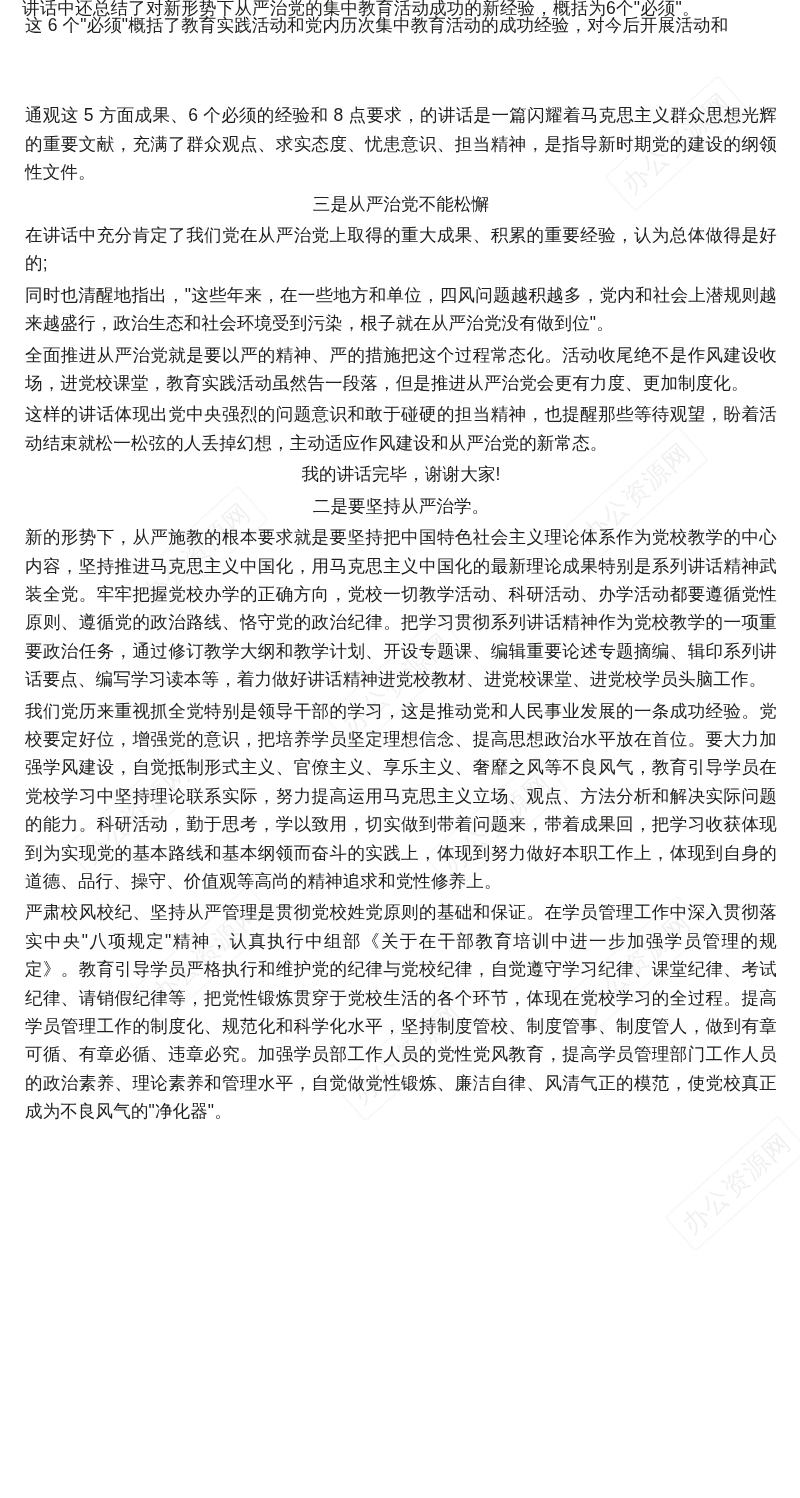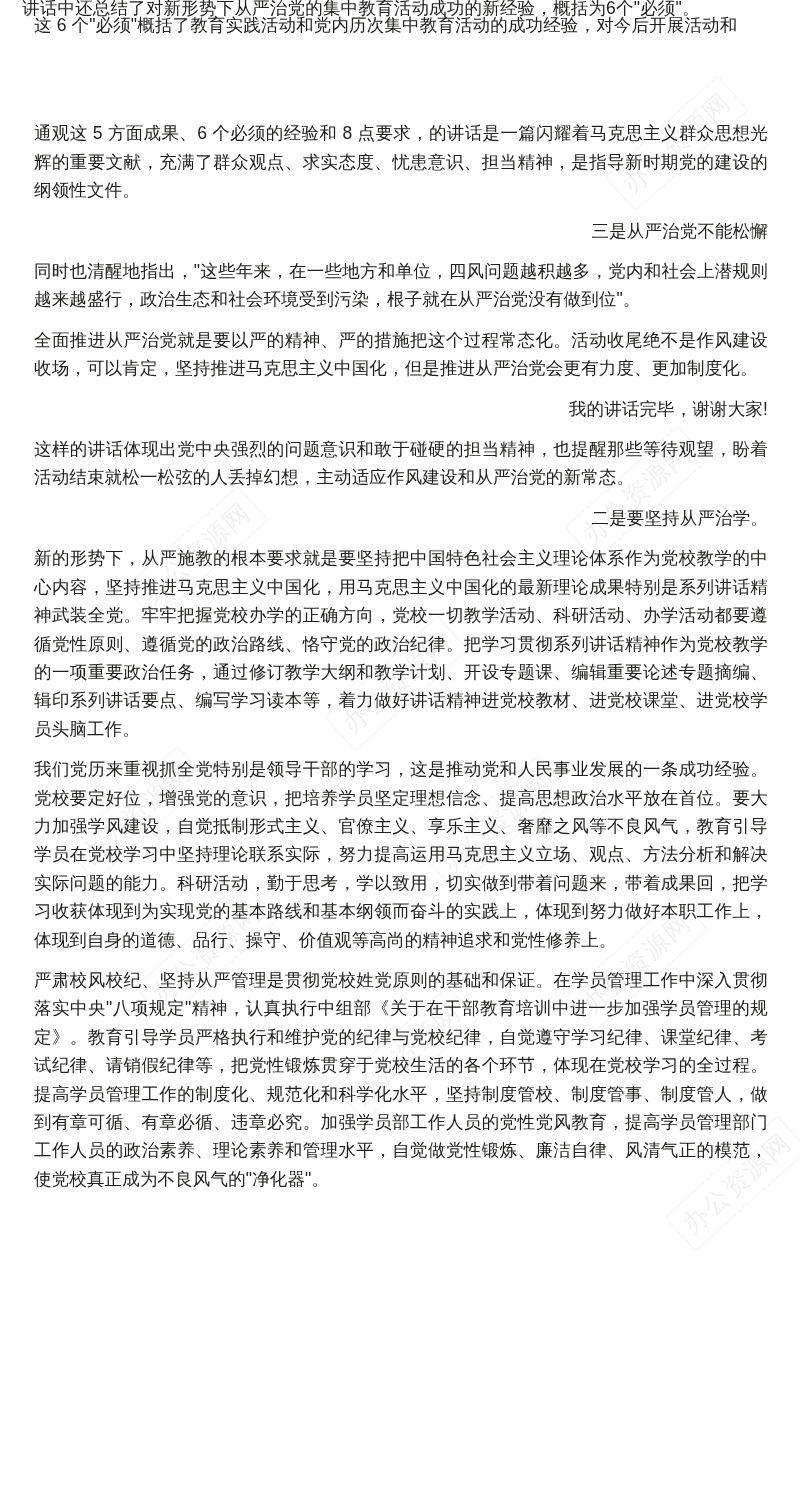--- a/index.html
+++ b/index.html
@@ -56,31 +56,31 @@
   }
   .clip-top .line {
     font-size: 17.5px;
     line-height: 28px;
     color: #20201f;
     white-space: nowrap;
     letter-spacing: 0.2px;
   }
 
   .para {
-    margin: 12px;
+    margin: 3px;
     padding: 0 20px 0 22px;
     font-size: 17.5px;
     line-height: 28.4px;
     color: #20201f;
     text-align: justify;
     text-justify: inter-character;
     letter-spacing: 0.15px;
     font-weight: normal;
   }
-  .para.nojust { text-align: right; }
+  .para.nojust { text-align: center; }
 
   .spacer-lg { height: 56px; }
   .first-para { margin-top: 11px; }
 </style>
 </head>
 <body>
 
 <div class="page">
 
   <div class="watermark-layer">
@@ -101,23 +101,24 @@
     <div class="clip-top">
       <div class="line">讲话中还总结了对新形势下从严治党的集中教育活动成功的新经验，概括为6个"必须"。</div>
     </div>
 
     <p class="para first-para" style="margin-top:11px;">这 6 个"必须"概括了教育实践活动和党内历次集中教育活动的成功经验，对今后开展活动和</p>
 
     <div class="spacer-lg"></div>
 
     <p class="para">通观这 5 方面成果、6 个必须的经验和 8 点要求，的讲话是一篇闪耀着马克思主义群众思想光辉的重要文献，充满了群众观点、求实态度、忧患意识、担当精神，是指导新时期党的建设的纲领性文件。</p>
     <p class="para nojust">三是从严治党不能松懈</p>
+    <p class="para">在讲话中充分肯定了我们党在从严治党上取得的重大成果、积累的重要经验，认为总体做得是好的;</p>
     <p class="para">同时也清醒地指出，"这些年来，在一些地方和单位，四风问题越积越多，党内和社会上潜规则越来越盛行，政治生态和社会环境受到污染，根子就在从严治党没有做到位"。</p>
-    <p class="para">全面推进从严治党就是要以严的精神、严的措施把这个过程常态化。活动收尾绝不是作风建设收场，可以肯定，坚持推进马克思主义中国化，但是推进从严治党会更有力度、更加制度化。</p>
+    <p class="para">全面推进从严治党就是要以严的精神、严的措施把这个过程常态化。活动收尾绝不是作风建设收场，进党校课堂，教育实践活动虽然告一段落，但是推进从严治党会更有力度、更加制度化。</p>
+    <p class="para">这样的讲话体现出党中央强烈的问题意识和敢于碰硬的担当精神，也提醒那些等待观望，盼着活动结束就松一松弦的人丢掉幻想，主动适应作风建设和从严治党的新常态。</p>
     <p class="para nojust">我的讲话完毕，谢谢大家!</p>
-    <p class="para">这样的讲话体现出党中央强烈的问题意识和敢于碰硬的担当精神，也提醒那些等待观望，盼着活动结束就松一松弦的人丢掉幻想，主动适应作风建设和从严治党的新常态。</p>
     <p class="para nojust">二是要坚持从严治学。</p>
     <p class="para">新的形势下，从严施教的根本要求就是要坚持把中国特色社会主义理论体系作为党校教学的中心内容，坚持推进马克思主义中国化，用马克思主义中国化的最新理论成果特别是系列讲话精神武装全党。牢牢把握党校办学的正确方向，党校一切教学活动、科研活动、办学活动都要遵循党性原则、遵循党的政治路线、恪守党的政治纪律。把学习贯彻系列讲话精神作为党校教学的一项重要政治任务，通过修订教学大纲和教学计划、开设专题课、编辑重要论述专题摘编、辑印系列讲话要点、编写学习读本等，着力做好讲话精神进党校教材、进党校课堂、进党校学员头脑工作。</p>
     <p class="para">我们党历来重视抓全党特别是领导干部的学习，这是推动党和人民事业发展的一条成功经验。党校要定好位，增强党的意识，把培养学员坚定理想信念、提高思想政治水平放在首位。要大力加强学风建设，自觉抵制形式主义、官僚主义、享乐主义、奢靡之风等不良风气，教育引导学员在党校学习中坚持理论联系实际，努力提高运用马克思主义立场、观点、方法分析和解决实际问题的能力。科研活动，勤于思考，学以致用，切实做到带着问题来，带着成果回，把学习收获体现到为实现党的基本路线和基本纲领而奋斗的实践上，体现到努力做好本职工作上，体现到自身的道德、品行、操守、价值观等高尚的精神追求和党性修养上。</p>
     <p class="para">严肃校风校纪、坚持从严管理是贯彻党校姓党原则的基础和保证。在学员管理工作中深入贯彻落实中央"八项规定"精神，认真执行中组部《关于在干部教育培训中进一步加强学员管理的规定》。教育引导学员严格执行和维护党的纪律与党校纪律，自觉遵守学习纪律、课堂纪律、考试纪律、请销假纪律等，把党性锻炼贯穿于党校生活的各个环节，体现在党校学习的全过程。提高学员管理工作的制度化、规范化和科学化水平，坚持制度管校、制度管事、制度管人，做到有章可循、有章必循、违章必究。加强学员部工作人员的党性党风教育，提高学员管理部门工作人员的政治素养、理论素养和管理水平，自觉做党性锻炼、廉洁自律、风清气正的模范，使党校真正成为不良风气的"净化器"。</p>
 
   </div>
 </div>
 
 </body></html>

